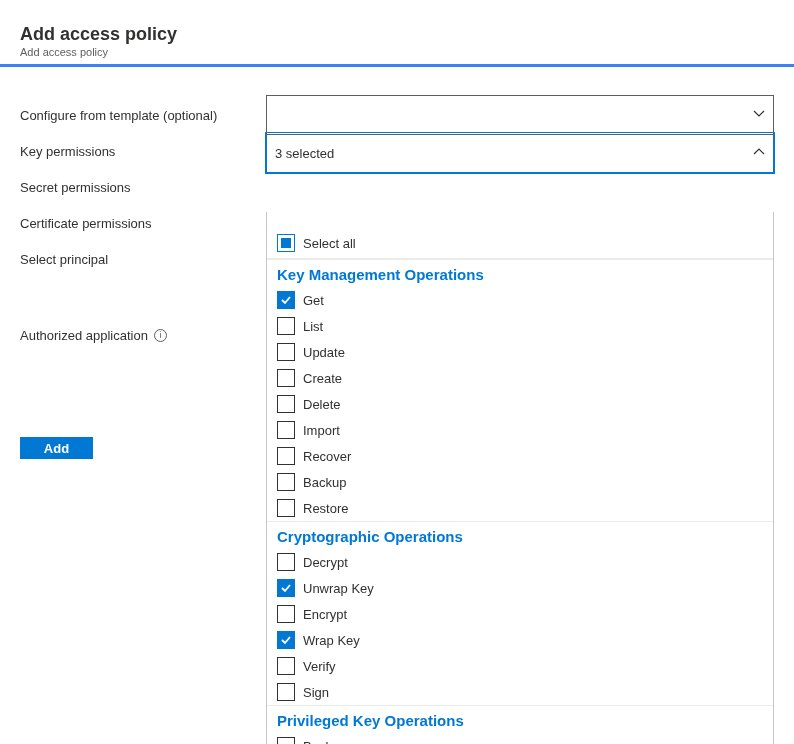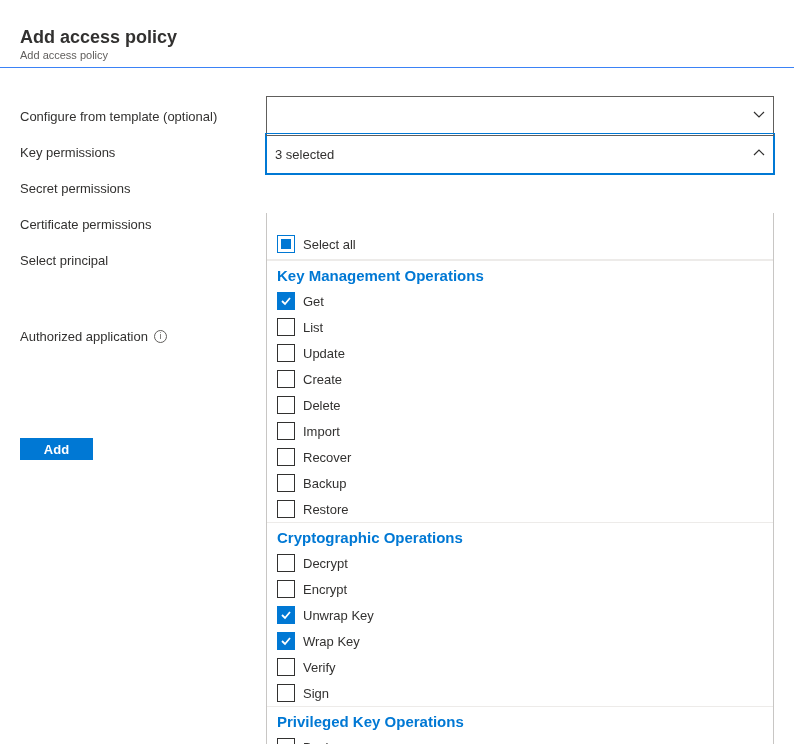--- a/index.html
+++ b/index.html
@@ -5,23 +5,22 @@
   * { box-sizing: border-box; }
   body {
     margin: 0;
     font-family: "Segoe UI", Arial, sans-serif;
     font-size: 13px;
     color: #323130;
     background: #fff;
     width: 794px;
   }
   .header {
-    padding: 8px 20px 6px 20px;
-    border-bottom: 1px solid #3b82f6;
-    margin-top: 19px;
+    padding: 24px 20px 6px 20px;
+    border-bottom: 3px solid #3b82f6;
   }
   .header h1 {
     margin: 0;
     font-size: 18px;
     font-weight: 600;
   }
   .header .sub {
     font-size: 11px;
     color: #605e5c;
     margin-top: 1px;
@@ -235,32 +234,32 @@
           <div class="dd-item">
             <span class="chk"></span>
             <span class="lbl">Restore</span>
           </div>
           <div class="dd-section-header">Cryptographic Operations</div>
           <div class="dd-item">
             <span class="chk"></span>
             <span class="lbl">Decrypt</span>
           </div>
           <div class="dd-item">
-            <span class="chk"></span>
-            <span class="lbl">Encrypt</span>
-          </div>
-          <div class="dd-item">
             <span class="chk checked">
               <svg viewBox="0 0 12 12">
                 <path d="M2 6 L5 9 L10 3" fill="none" stroke="#fff" stroke-width="1.8"></path>
               </svg>
             </span>
             <span class="lbl">Unwrap Key</span>
           </div>
           <div class="dd-item">
+            <span class="chk"></span>
+            <span class="lbl">Encrypt</span>
+          </div>
+          <div class="dd-item">
             <span class="chk checked">
               <svg viewBox="0 0 12 12">
                 <path d="M2 6 L5 9 L10 3" fill="none" stroke="#fff" stroke-width="1.8"></path>
               </svg>
             </span>
             <span class="lbl">Wrap Key</span>
           </div>
           <div class="dd-item">
             <span class="chk"></span>
             <span class="lbl">Verify</span>

